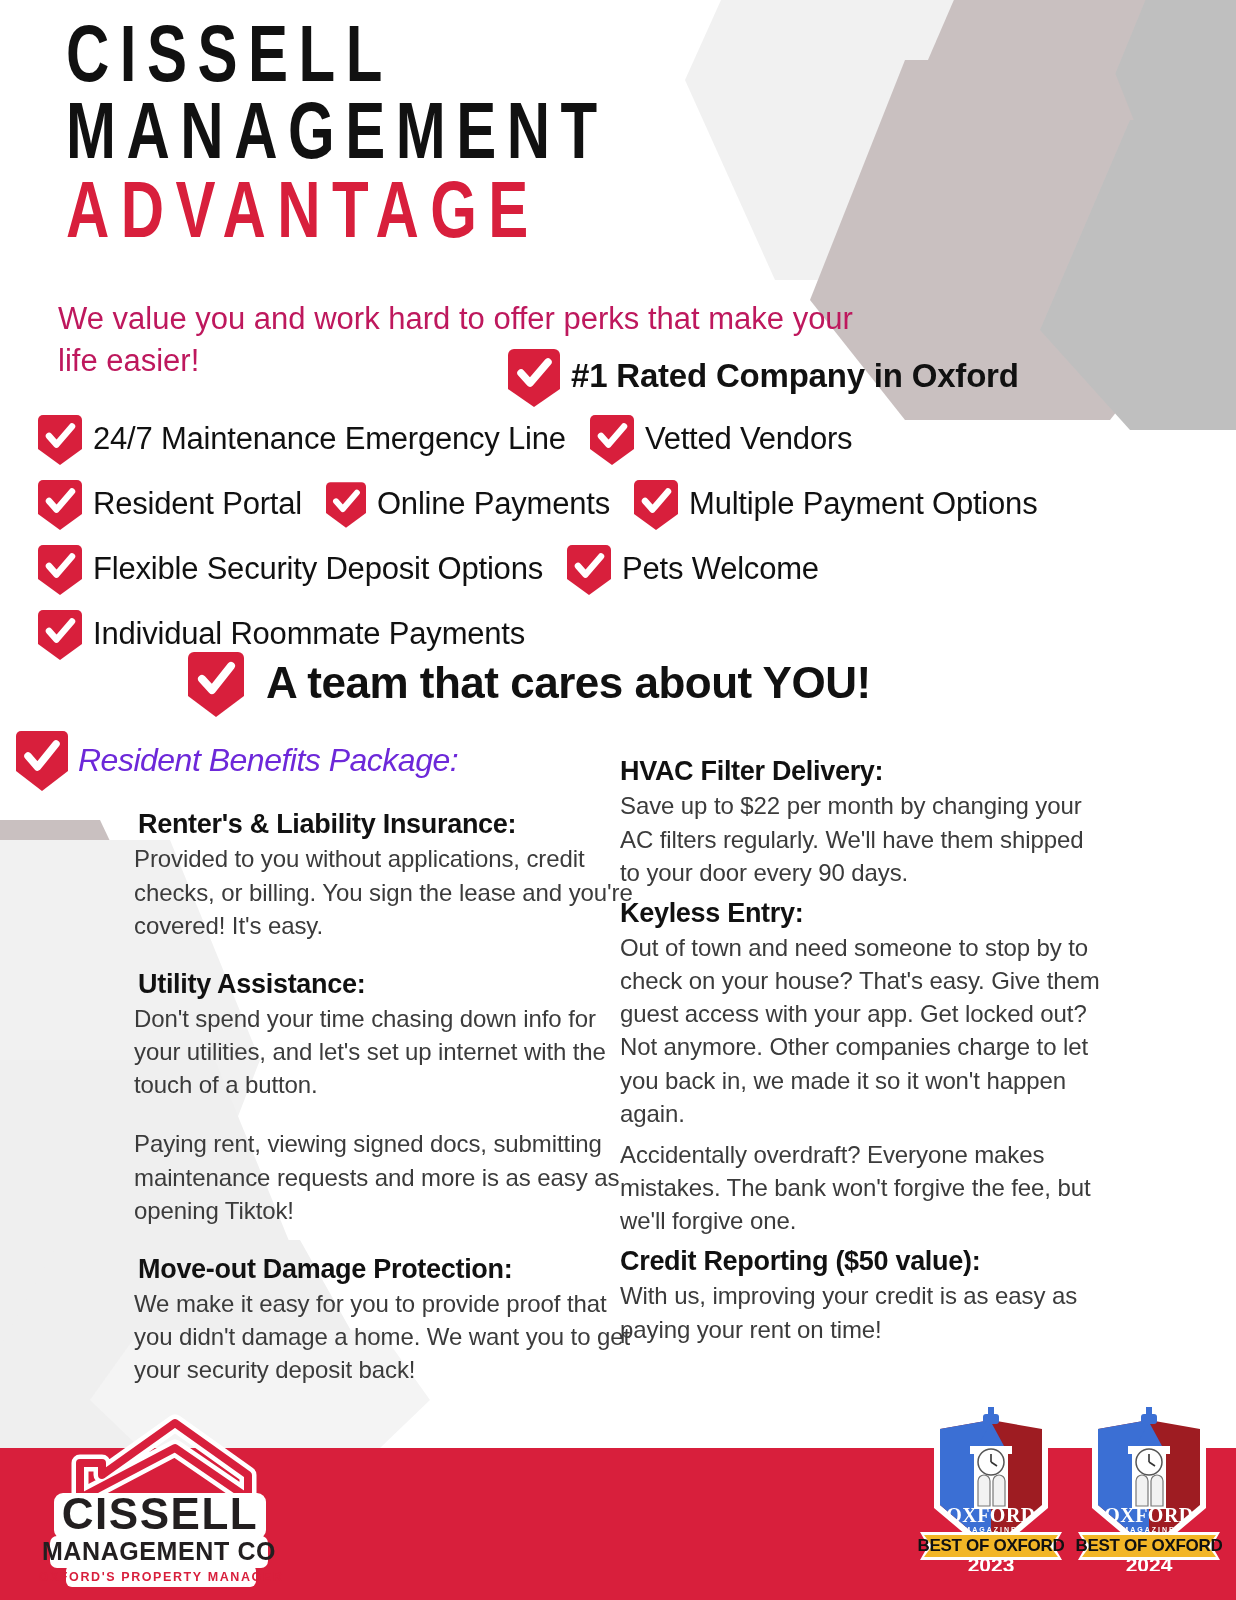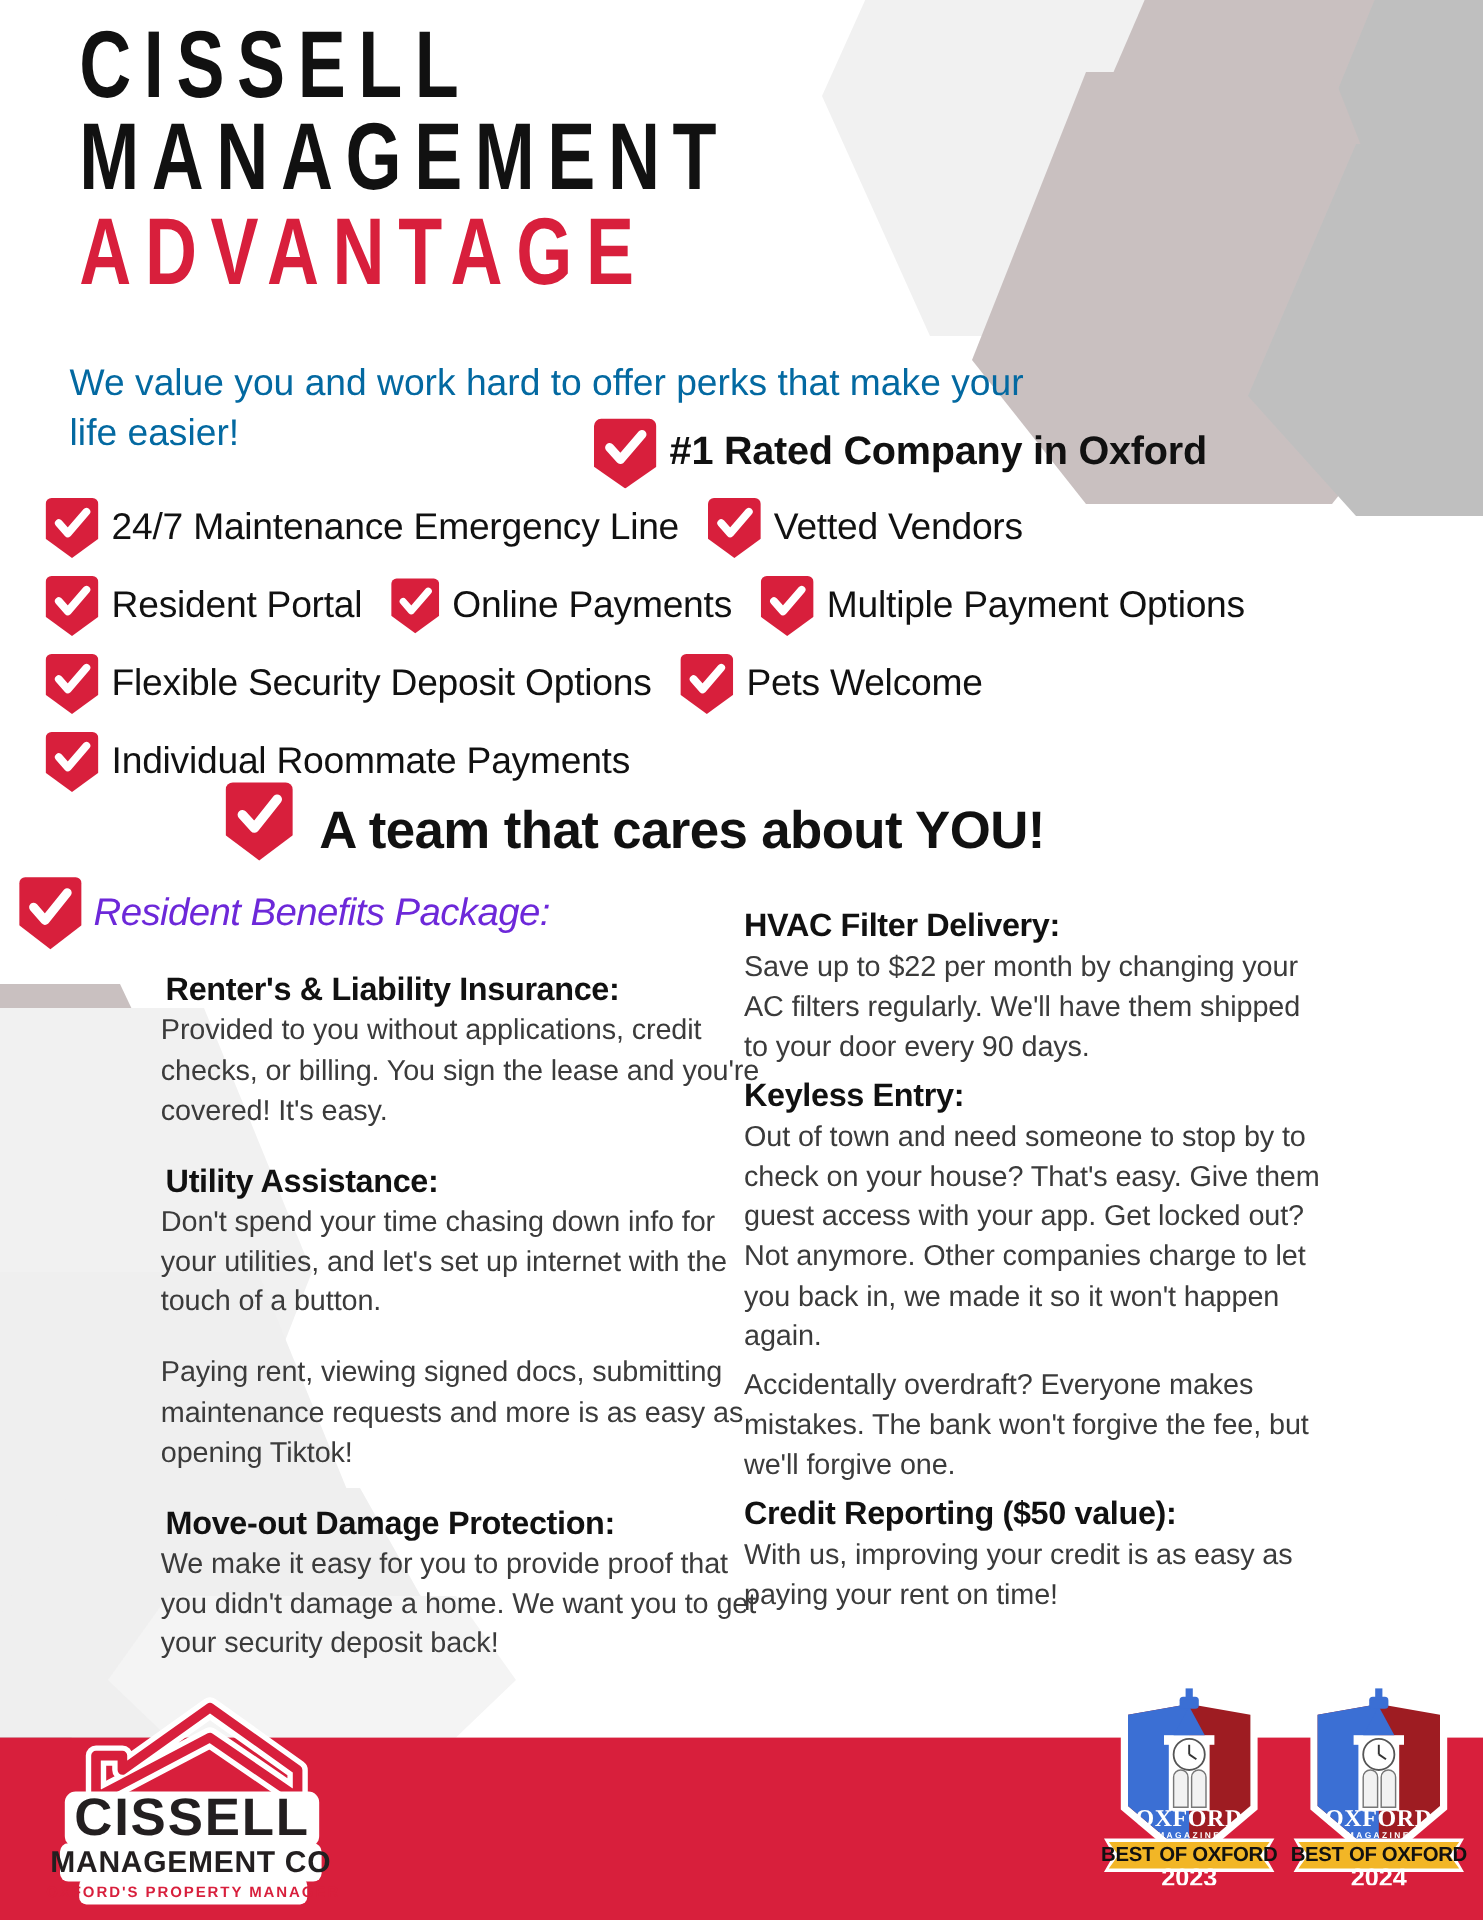--- a/index.html
+++ b/index.html
@@ -25,42 +25,42 @@
     color:#111111;
     transform:scaleY(1.32);
     transform-origin:left top;
   }
   .brand-l1{ font-size:60px; }
   .brand-l2{ font-size:60px; margin-top:20px; }
   .brand-l3{ font-size:60px; margin-top:22px; color:#d81f3c; letter-spacing:0.19em; }
 
   .tagline{
     position:absolute; left:58px; top:298px; width:830px;
-    font-size:31px; line-height:1.35; color:#0369a1; font-weight:400;
+    font-size:31px; line-height:1.35; color:#be185d; font-weight:400;
   }
 
   
   .chk{ display:inline-block; vertical-align:middle; position:relative; flex:0 0 auto; }
   .chk svg{ display:block; }
 
   
   .rated{
-    position:absolute; left:495px; top:345px;
+    position:absolute; left:508px; top:345px;
     display:flex; align-items:center; gap:11px;
   }
   .rated .txt{ font-size:33px; font-weight:700; color:#111; letter-spacing:-0.2px; }
 
   .checklist{ position:absolute; left:38px; top:412px; width:1190px; z-index:3; }
   .crow{ display:flex; align-items:center; margin-bottom:11px; }
   .citem{ display:flex; align-items:center; gap:11px; margin-right:24px; }
   .citem .txt{ font-size:31px; font-weight:400; color:#111; white-space:nowrap; letter-spacing:-0.2px; }
 
   .teamline{
     position:absolute; left:188px; top:648px; z-index:3;
-    display:flex; align-items:flex-end; gap:22px;
+    display:flex; align-items:center; gap:22px;
   }
   .teamline .txt{ font-size:44px; font-weight:700; color:#111; letter-spacing:-0.5px; }
 
   
   .rbp{
     position:absolute; left:16px; top:728px; z-index:3;
     display:flex; align-items:center; gap:10px;
   }
   .rbp .txt{
     font-size:32px; font-weight:400; font-style:italic; color:#6d28d9;

